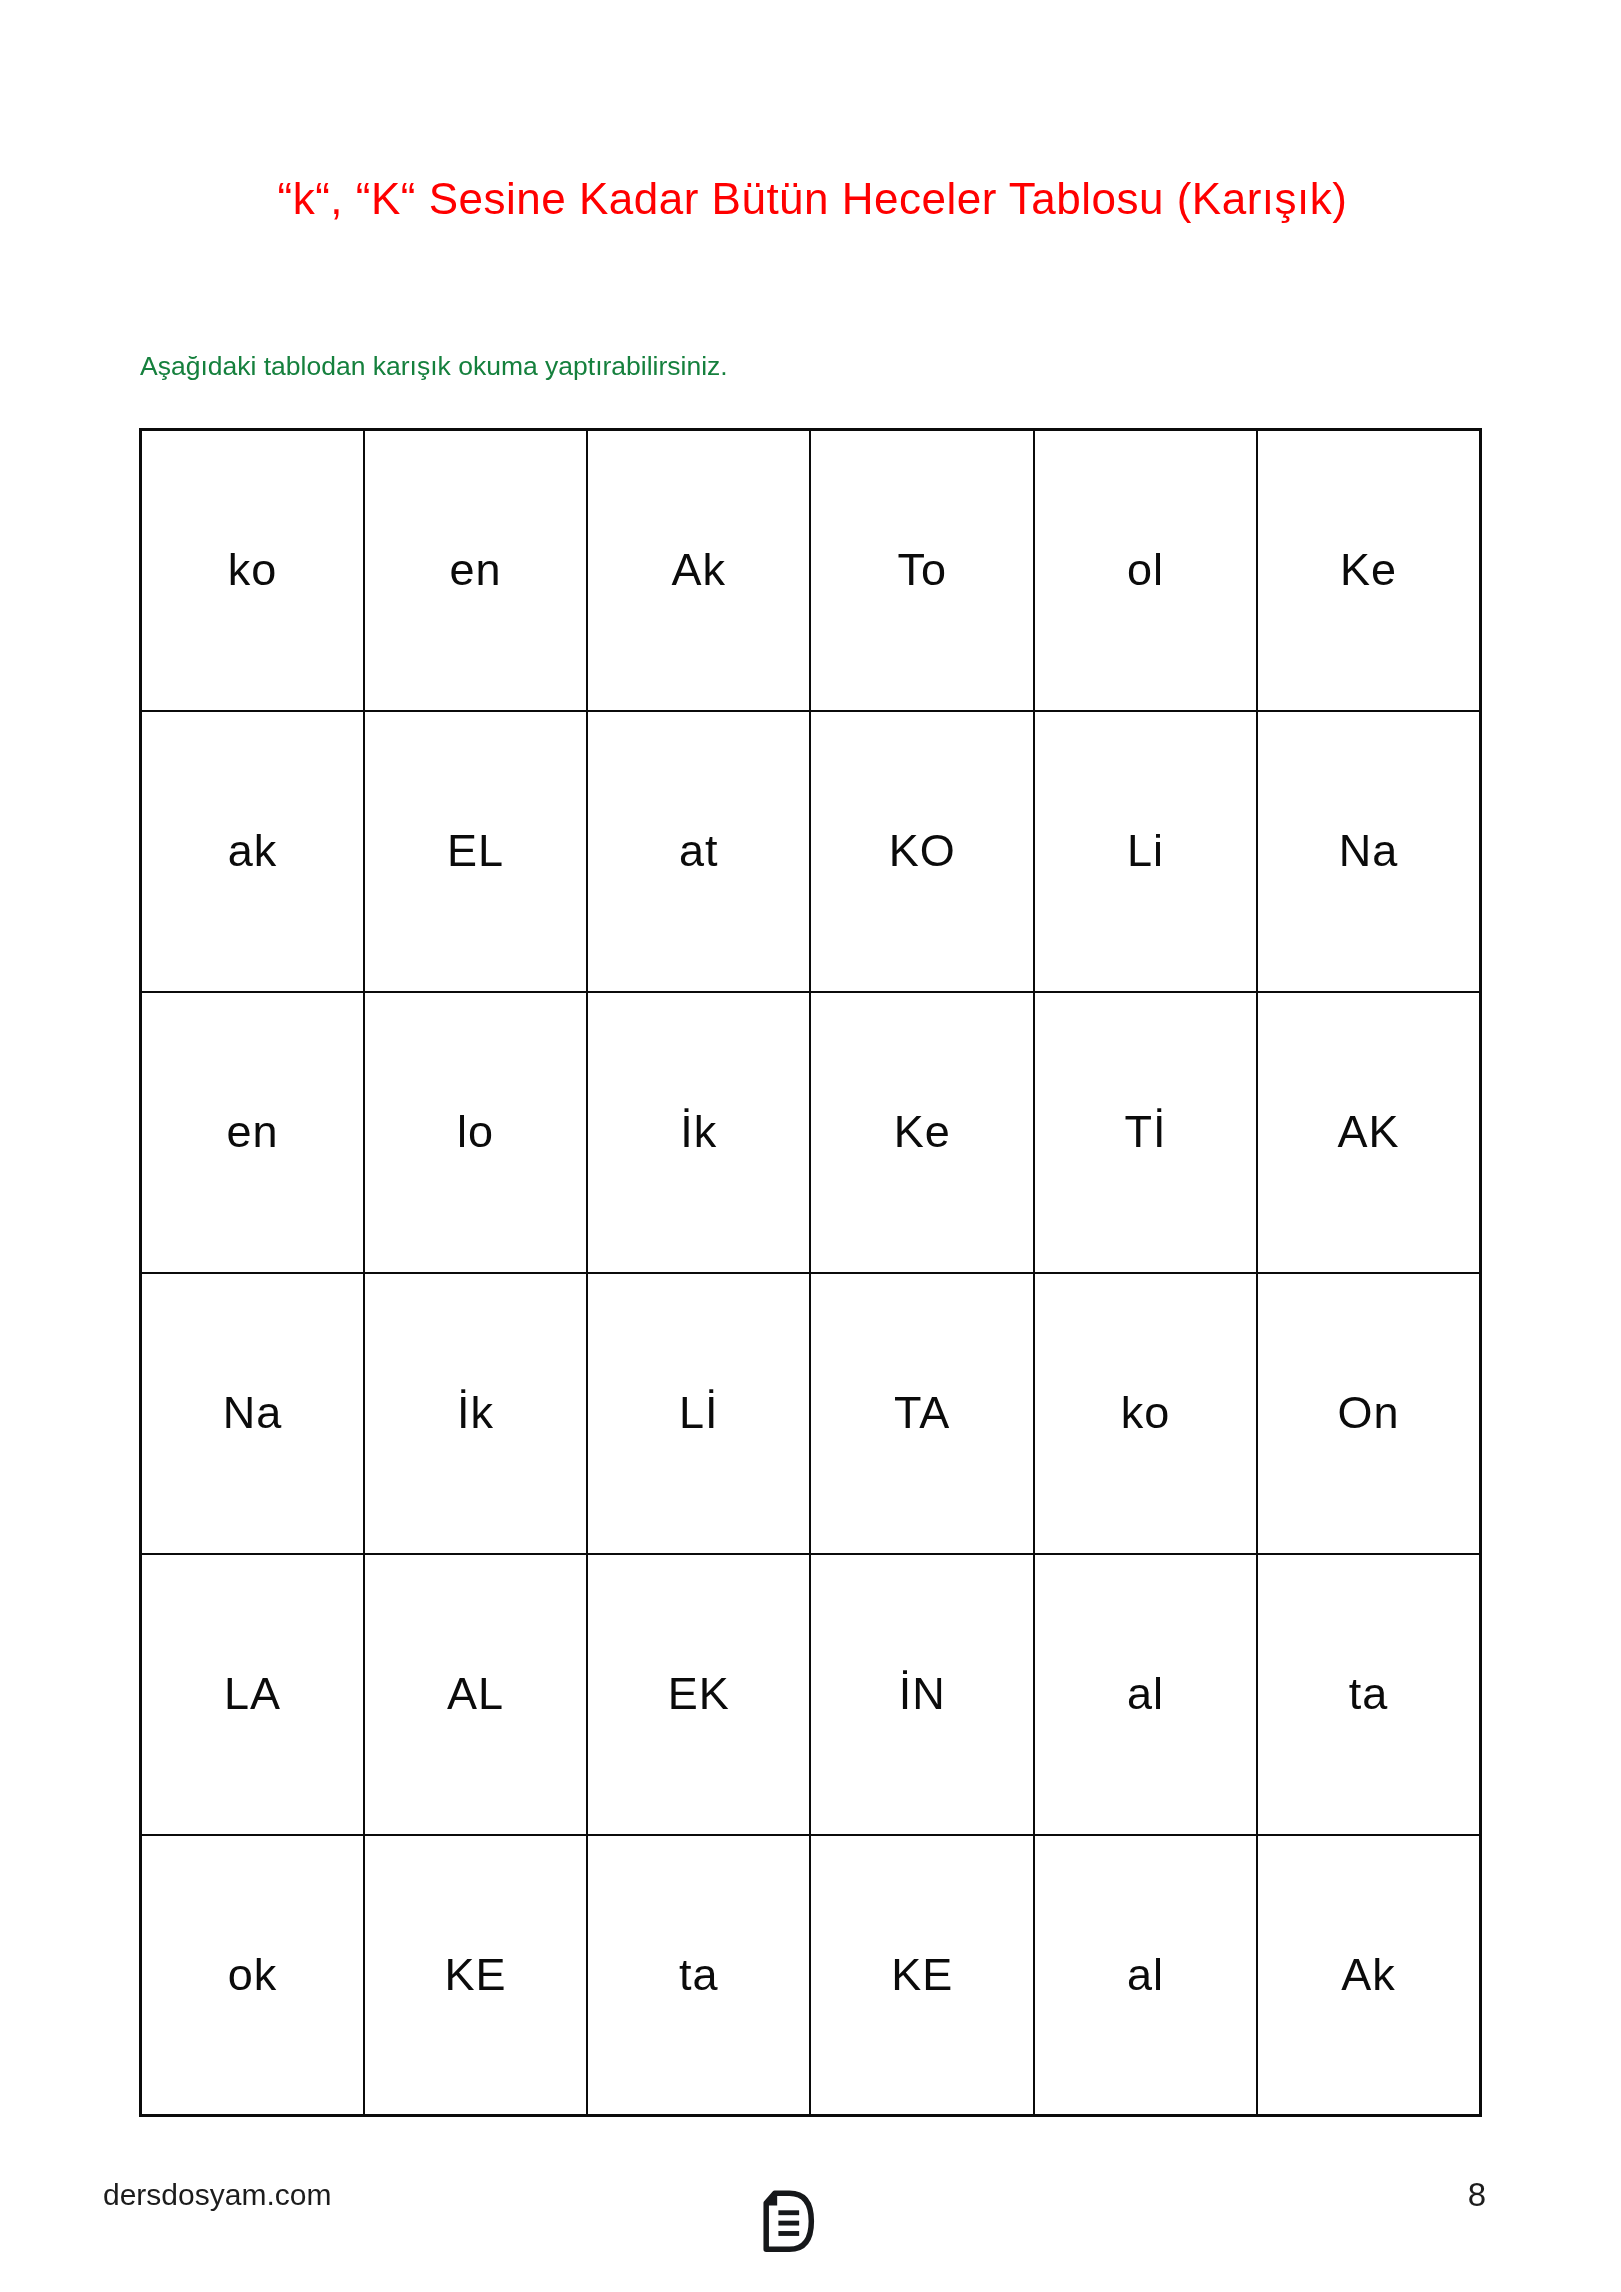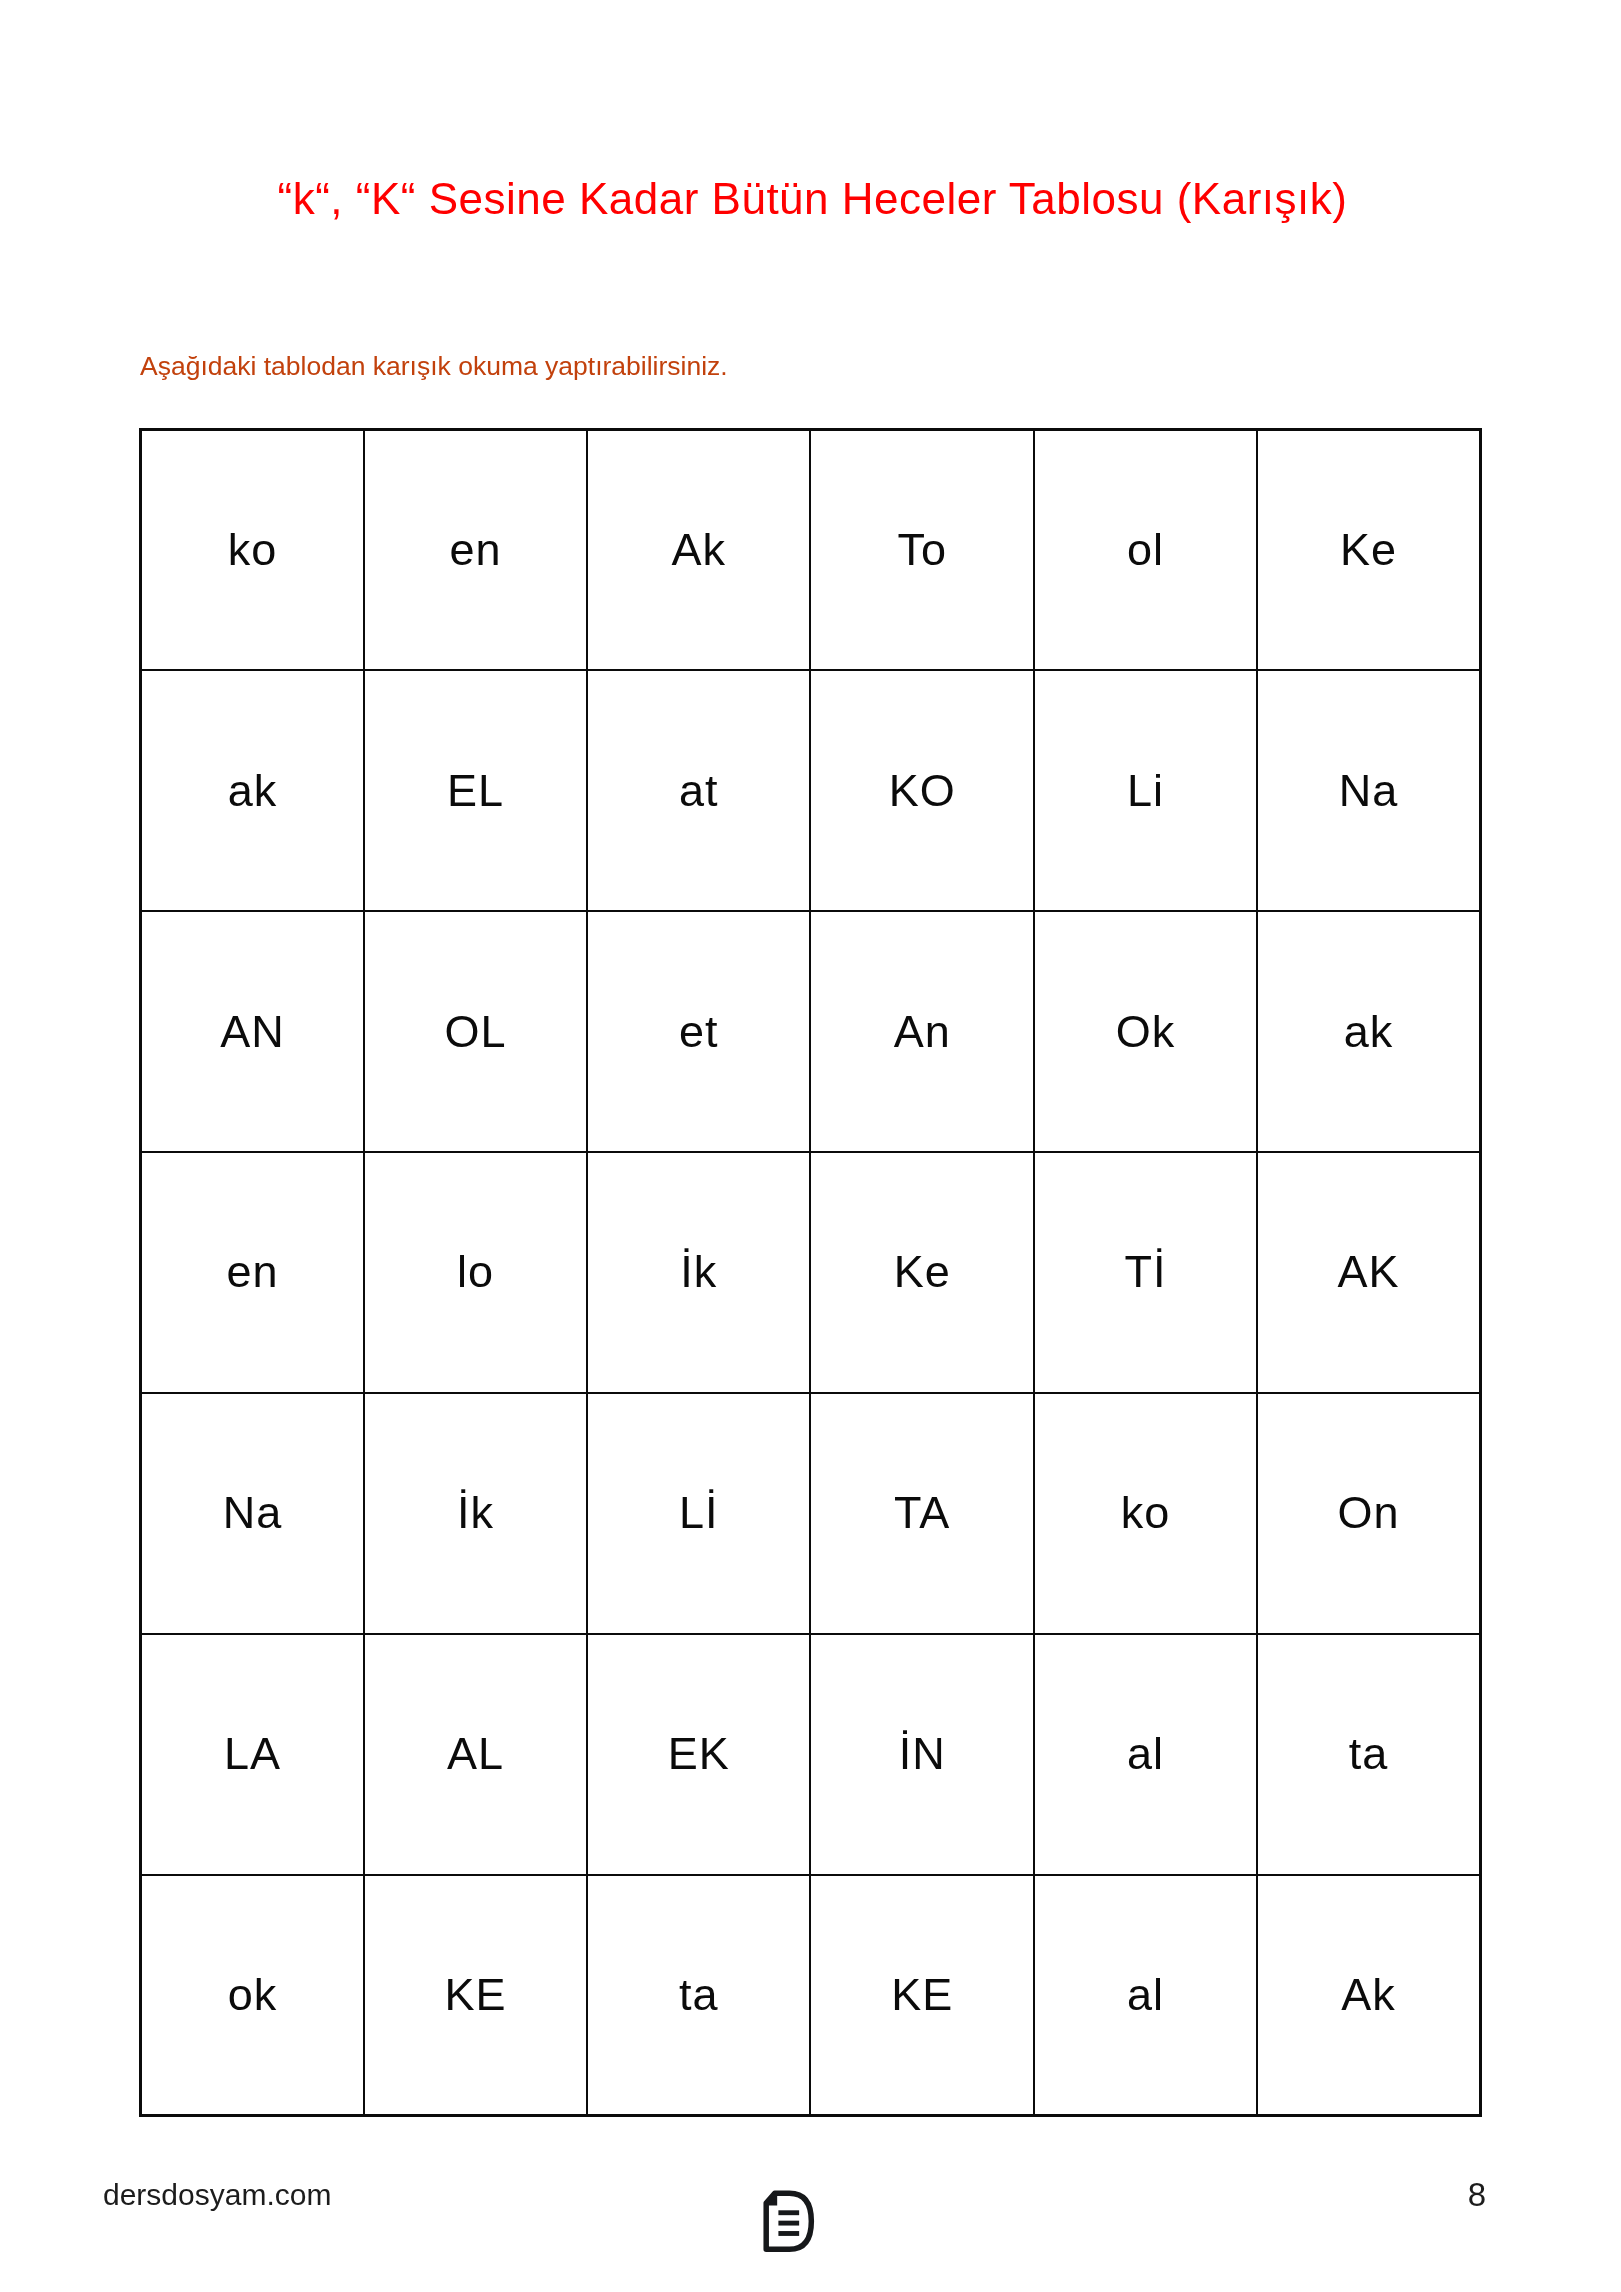--- a/index.html
+++ b/index.html
@@ -22,21 +22,21 @@
     font-size: 44px;
     font-weight: 400;
     letter-spacing: 0.5px;
     white-space: nowrap;
   }
   .instruction {
     position: absolute;
     top: 351px; left: 140px;
     font-size: 26.5px;
     font-weight: 400;
-    color: #c2410c;
+    color: #15803d;
   }
   table.syllables {
     position: absolute;
     top: 428px; left: 139px;
     width: 1343px; height: 1689px;
     border-collapse: collapse;
     table-layout: fixed;
   }
   table.syllables td {
     border: 2.9px solid #0b0b0b;
@@ -95,28 +95,20 @@
         </tr>
         <tr>
           <td>ak</td>
           <td>EL</td>
           <td>at</td>
           <td>KO</td>
           <td>Li</td>
           <td>Na</td>
         </tr>
         <tr>
-          <td>AN</td>
-          <td>OL</td>
-          <td>et</td>
-          <td>An</td>
-          <td>Ok</td>
-          <td>ak</td>
-        </tr>
-        <tr>
           <td>en</td>
           <td>lo</td>
           <td>İk</td>
           <td>Ke</td>
           <td>Tİ</td>
           <td>AK</td>
         </tr>
         <tr>
           <td>Na</td>
           <td>İk</td>

